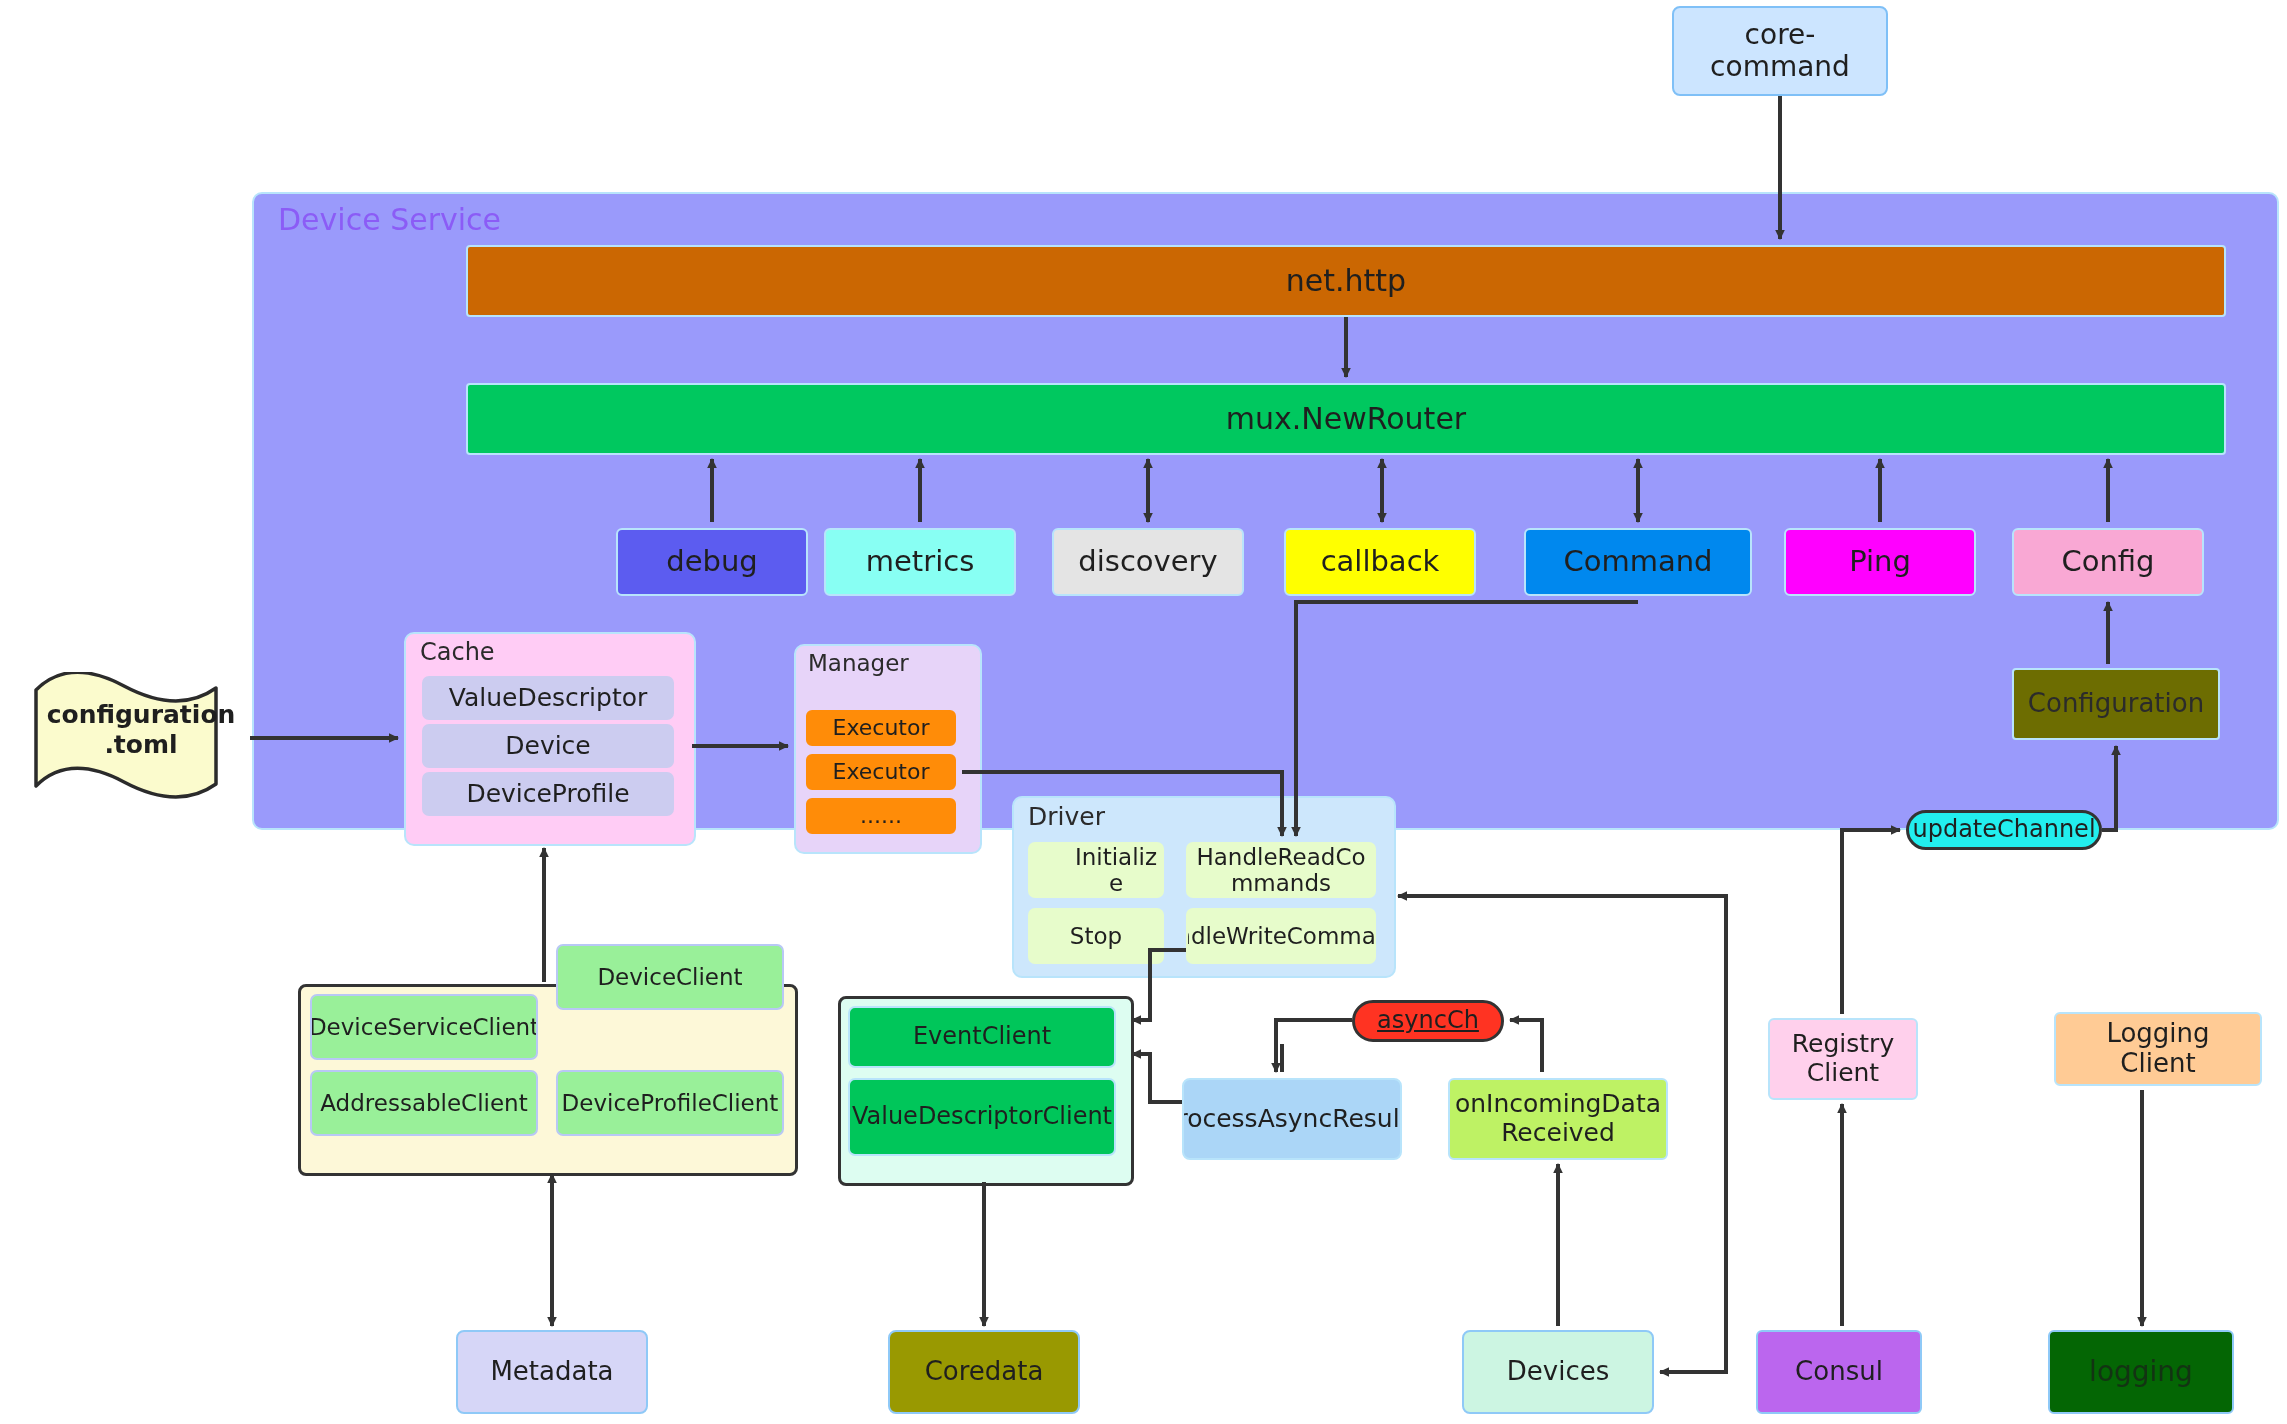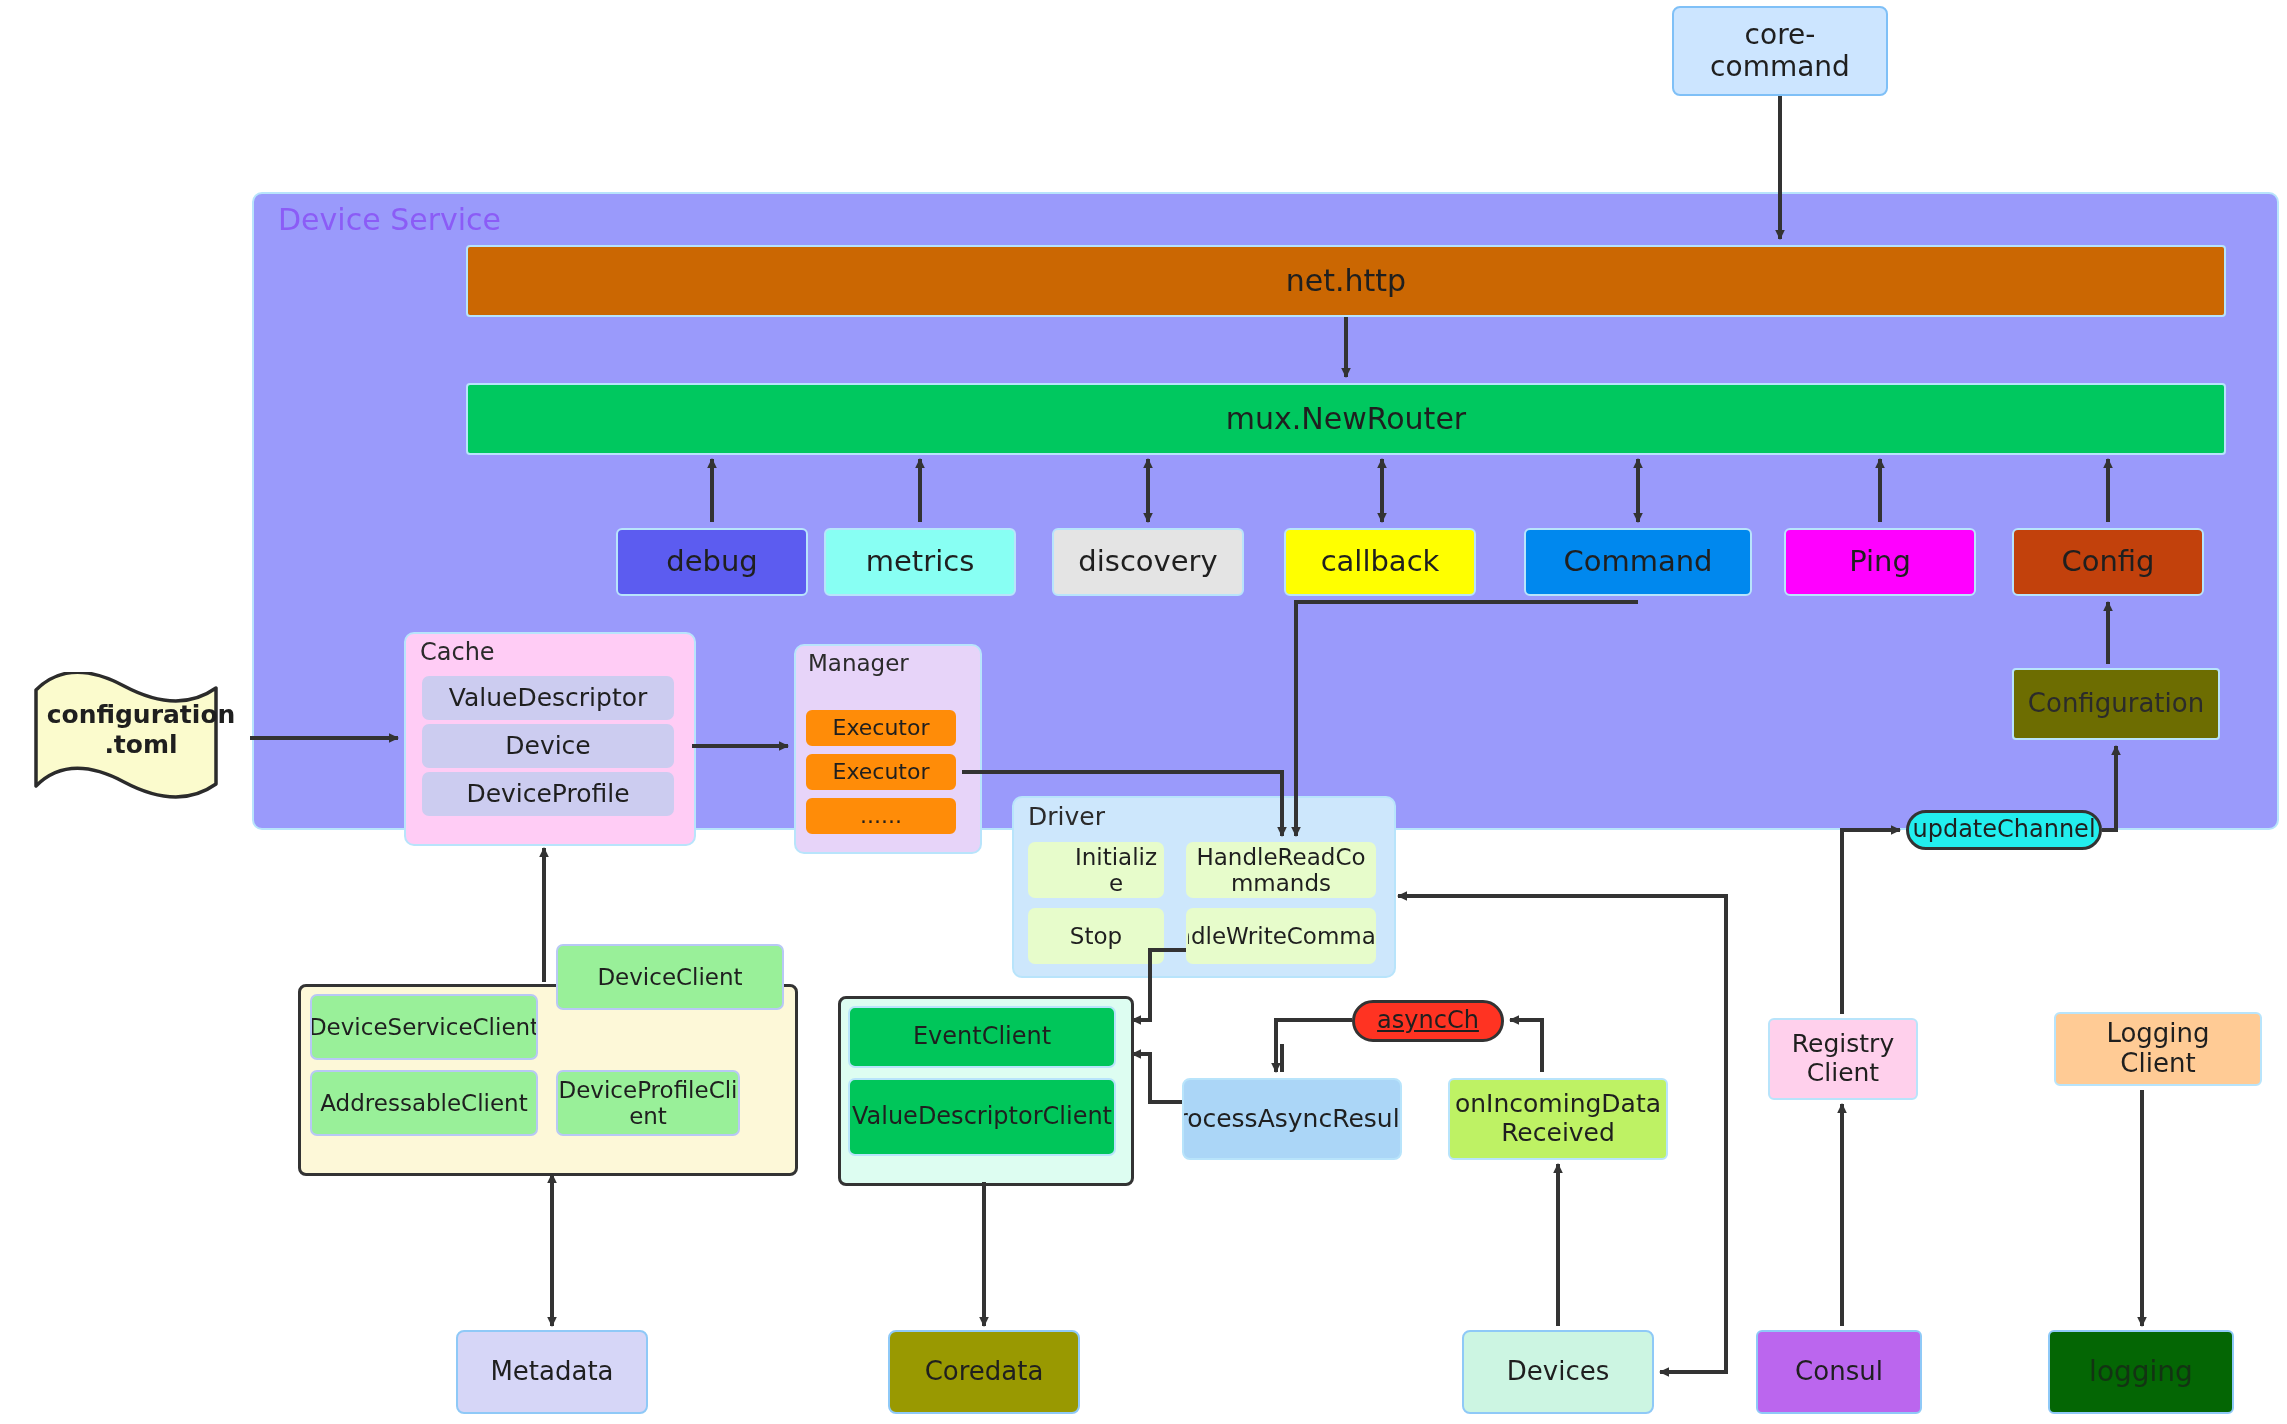--- a/index.html
+++ b/index.html
@@ -62,21 +62,21 @@
     background: #00c85f; font-size: 30px; border-radius: 4px;
   }
   
   .endpoint { height: 68px; top: 528px; font-size: 29px; border-radius: 6px; }
   #ep-debug     { left: 616px;  width: 192px; background: #5c5cf0; }
   #ep-metrics   { left: 824px;  width: 192px; background: #88fff3; }
   #ep-discovery { left: 1052px; width: 192px; background: #e4e4e4; }
   #ep-callback  { left: 1284px; width: 192px; background: #ffff00; }
   #ep-command   { left: 1524px; width: 228px; background: #0088ee; }
   #ep-ping      { left: 1784px; width: 192px; background: #ff00ff; }
-  #ep-config    { left: 2012px; width: 192px; background: #c2410c; }
+  #ep-config    { left: 2012px; width: 192px; background: #f9a8d4; }
   
   #cache-group {
     position: absolute;
     left: 404px; top: 632px; width: 288px; height: 210px;
     background: #ffccf5;
     border: 2px solid #b8e4fb;
     border-radius: 10px;
     z-index: 3;
   }
   #cache-label {
@@ -142,21 +142,21 @@
     border-radius: 8px;
     z-index: 3;
   }
   .cli-item {
     background: #99f099; font-size: 23px; border-radius: 7px;
     border: 2px solid #b8c8f5;
   }
   #cli-dsc { left: 310px; top: 994px; width: 228px; height: 66px; }
   #cli-dc  { left: 556px; top: 944px; width: 228px; height: 66px; }
   #cli-ac  { left: 310px; top: 1070px; width: 228px; height: 66px; }
-  #cli-dpc { left: 556px; top: 1070px; width: 184px; height: 66px; }
+  #cli-dpc { left: 556px; top: 1070px; width: 228px; height: 66px; }
   
   #eventclient-group {
     position: absolute;
     left: 838px; top: 996px; width: 290px; height: 184px;
     background: #ddfdf1;
     border: 3px solid #333333;
     border-radius: 8px;
     z-index: 3;
   }
   .evt-item {

